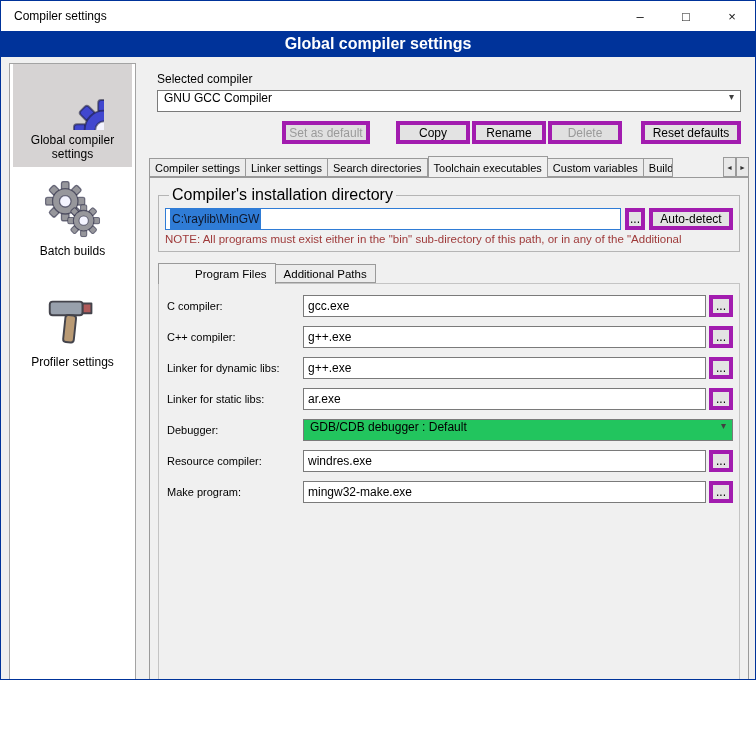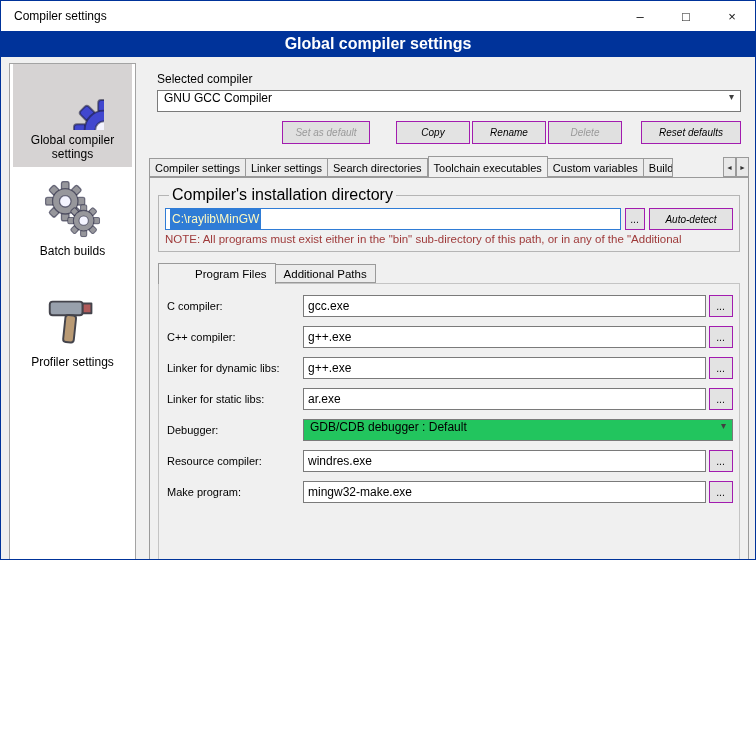--- a/index.html
+++ b/index.html
@@ -1,19 +1,19 @@
 <!DOCTYPE html>
 <html style="--banner-bg: #00339a; --selection-bg: #2f7cd6; --note-text: #9e3939; --selected-item-bg: #d6d3d3;"><head>
 <meta charset="utf-8">
 <style>
   * { margin:0; padding:0; box-sizing:border-box; }
   html,body { width:756px; height:740px; overflow:hidden; }
   body { font-family:"Liberation Sans", sans-serif; font-size:12px; color:#000; background:#fff; }
 
-  .window { position:relative; width:756px; height:560px; background:#f0f0f0;
+  .window { position:relative; width:756px; height:680px; background:#f0f0f0;
             border:1px solid var(--banner-bg,#00339a); overflow:hidden; }
 
   
   .titlebar { position:absolute; left:0; top:0; width:100%; height:30px; background:#fff;
               display:flex; align-items:center; }
   .titlebar .title { padding-left:13px; }
   .win-controls { margin-left:auto; display:flex; height:100%; }
   .win-btn { width:46px; height:100%; display:flex; align-items:center; justify-content:center;
              color:#111; font-size:13px; cursor:default; }
 
@@ -37,22 +37,22 @@
 
   
   .main { position:absolute; left:148px; top:68px; width:600px; height:642px; }
   .sc-label { position:absolute; left:8px; top:3px; }
   .combo { display:flex; align-items:flex-start; height:22px; border:1px solid #7a7a7a;
            background:#fff; padding:0 6px; white-space:nowrap; overflow:hidden; }
   .combo .chev { margin-left:auto; font-size:10px; color:#404040; padding-left:6px; }
   .sc-combo { position:absolute; left:8px; top:21px; width:584px; }
 
   .btn { display:flex; align-items:center; justify-content:center; height:23px;
-         background:#e3e3e3; border:1px solid #a21caf; font-family:inherit;
-         font-size:10px; color:#000; cursor:default;font-style:italic; }
+         background:#e3e3e3; border:4px solid #a21caf; font-family:inherit;
+         font-size:12px; color:#000; cursor:default; }
   .btn.disabled { color:#9a9a9a; background:#e0e0e0; }
   .btn-row { position:absolute; left:8px; top:52px; width:584px; display:flex; }
   .b-setdef { width:88px; margin-left:125px; }
   .b-copy   { width:74px; margin-left:26px; }
   .b-rename { width:74px; margin-left:2px; }
   .b-delete { width:74px; margin-left:2px; }
   .b-reset  { width:100px; margin-left:19px; }
 
   
   .tabbar { position:absolute; left:0; top:86px; width:600px; height:22px;
@@ -73,21 +73,21 @@
   
   .tabpanel { position:absolute; left:0; top:108px; width:600px; height:534px;
               border:1px solid #9a9a9a; background:#f0f0f0; z-index:1; }
 
   fieldset.group { margin:8px 8px 0; border:1px solid #b5b5b5; padding:2px 6px 6px; }
   fieldset.group legend { padding:0 3px; margin-left:4px; font-size:16px; }
   .dir-row { display:flex; gap:4px; align-items:center; margin-top:2px; }
   .text-input { display:flex; align-items:center; height:22px; background:#fff;
                 border:1px solid #7a7a7a; padding:0 4px; overflow:hidden; white-space:nowrap; }
   .dir-input { flex:1; border-color:var(--selection-bg,#2f7cd6); }
-  .dir-input .sel { background:var(--selection-bg,#2f7cd6); color:#fef9c3; padding:13px 2px; }
+  .dir-input .sel { background:var(--selection-bg,#2f7cd6); color:#0f172a; padding:13px 2px; }
   .btn.dots { width:20px; height:22px; flex-shrink:0; }
   .btn.auto { width:84px; height:22px; flex-shrink:0; }
   .note { margin-top:3px; color:var(--note-text,#9e3939); font-size:11.5px;
           white-space:nowrap; overflow:hidden; }
 
   
   .subtabbar { position:relative; margin:10px 0 0 8px; height:21px; display:flex;
                align-items:flex-end; }
   .subtabbar .tab { font-size:11.5px; padding:0 8px; }
   .subtabbar .tab.active { height:21px;padding-left:36px; }

